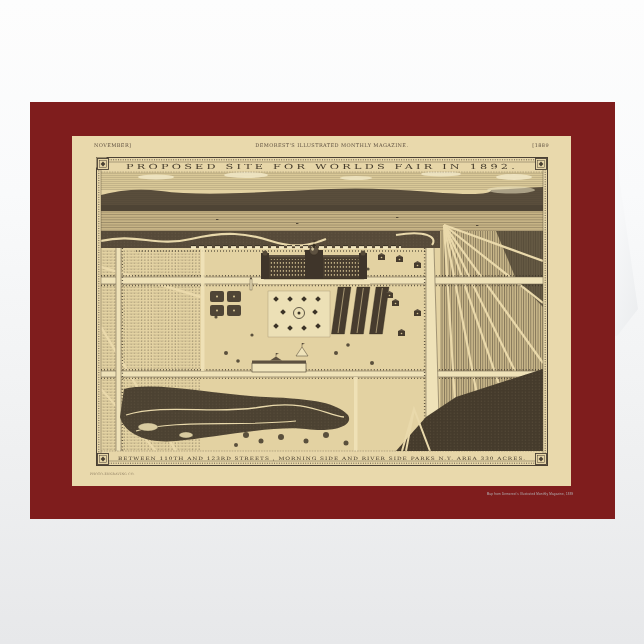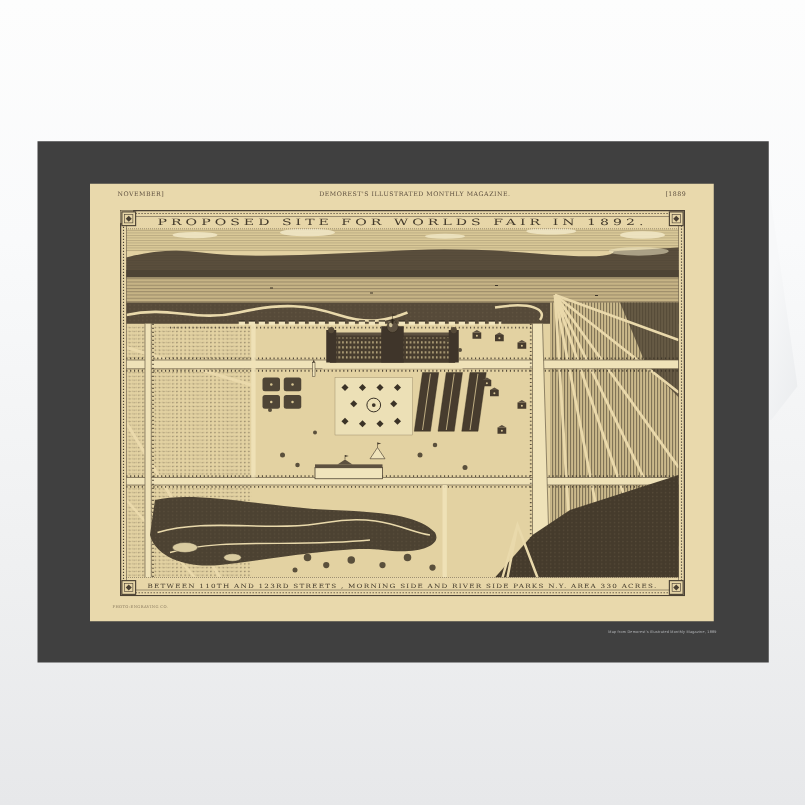--- a/index.html
+++ b/index.html
@@ -9,22 +9,22 @@
     background:linear-gradient(180deg,#fdfdfd 0%,#f9fafb 30%,#eff0f1 70%,#e7e8ea 100%);
   }
   .scene{position:relative;width:644px;height:644px;}
   .card-back-panel{
     position:absolute;left:600px;top:112px;width:42px;height:228px;
     background:linear-gradient(105deg,#f7f8f9 45%,#e9ebed 100%);
     clip-path:polygon(10px 2px,38px 197px,17px 224px,10px 224px);
     z-index:0;
   }
   .card{
-    position:absolute;left:30px;top:113px;width:585px;height:417px;
-    background:#404040;z-index:1;
+    position:absolute;left:30px;top:102px;width:585px;height:417px;
+    background:#7f1d1d;z-index:1;
     box-shadow:0 7px 16px rgba(70,75,80,.16), 1px 0 0 #eceder;
   }
   .print{
     position:absolute;left:42px;top:34px;width:499px;height:350px;
     background:#e9d9ac;
   }
   .print-header{
     position:absolute;left:0;top:4px;width:100%;height:10px;
     display:flex;justify-content:space-between;align-items:center;
     padding:0 22px;box-sizing:border-box;

